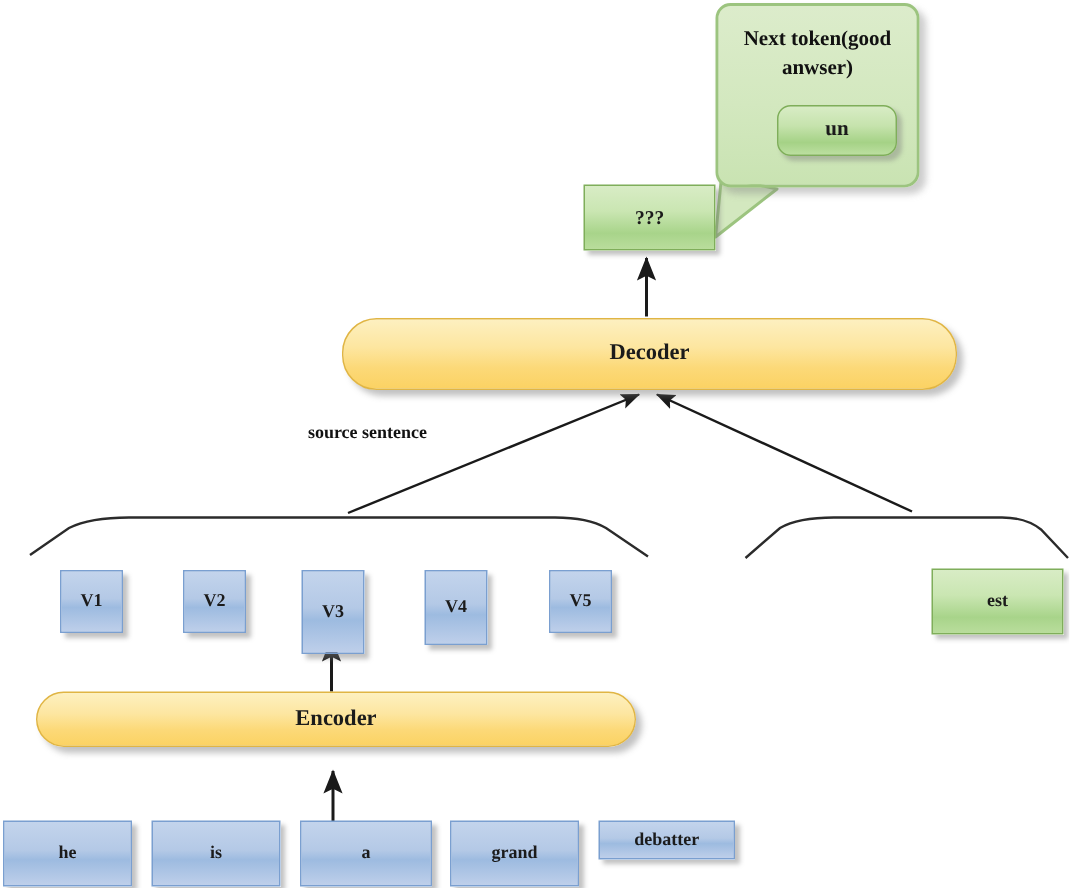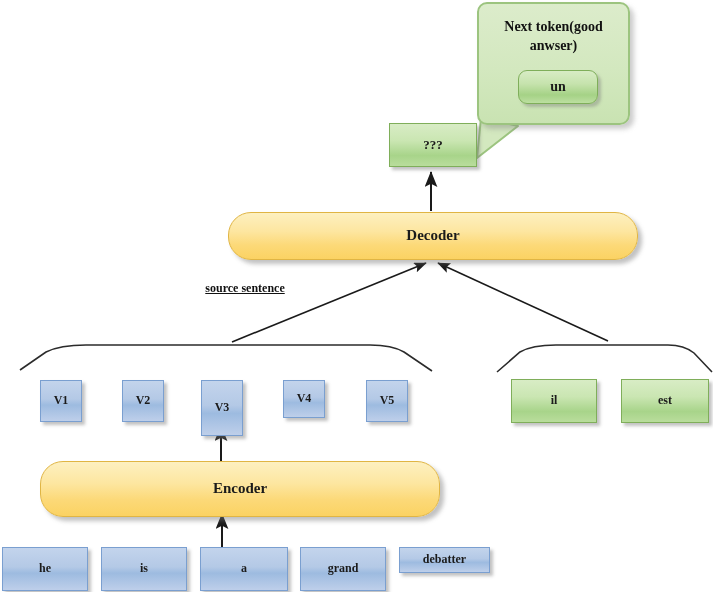--- a/index.html
+++ b/index.html
@@ -59,21 +59,21 @@
     border-radius: 9px;
     box-shadow: 3px 3px 3px rgba(120,120,120,0.4);
     font-size: 14px;
   }
 
   
   #callout {
     position: absolute;
     left: 477px;
     top: 2px;
-    width: 153px;
+    width: 136px;
     height: 123px;
   }
   #callout .body {
     position: absolute;
     inset: 0;
     background: linear-gradient(to bottom, #dceccb 0%, #d3e8bf 55%, #c9e3b2 100%);
     border: 2px solid #9cc47f;
     border-radius: 10px;
     box-shadow: 4px 4px 5px rgba(130,130,130,0.4);
   }
@@ -147,47 +147,44 @@
   </div>
 
   <div class="node green" style="left:389px; top:123px; width:88px; height:44px; font-size:13px;">
     <span>???</span>
   </div>
 
   <div class="node yellow" style="left:228px; top:212px; width:410px; height:48px;">
     <span>Decoder</span>
   </div>
 
-  <div class="label" style="left:191px; top:280px; width:108px;text-decoration:underline;">source sentence</div>
+  <div class="label" style="left:191px; top:280px; width:108px;">source sentence</div>
 
 
   <div class="node blue" style="left:40px; top:380px; width:42px; height:42px;align-items:center;">
     <span>V1</span>
   </div>
   <div class="node blue" style="left:122px; top:380px; width:42px; height:42px;">
     <span>V2</span>
   </div>
   <div class="node blue" style="left:201px; top:380px; width:42px; height:56px;">
     <span>V3</span>
   </div>
-  <div class="node blue" style="left:283px; top:380px; width:42px; height:38px;">
+  <div class="node blue" style="left:283px; top:380px; width:42px; height:50px;">
     <span>V4</span>
   </div>
   <div class="node blue" style="left:366px; top:380px; width:42px; height:42px;">
     <span>V5</span>
   </div>
 
-  <div class="node green" style="left:511px; top:379px; width:86px; height:44px;">
-    <span>il</span>
-  </div>
   <div class="node green" style="left:621px; top:379px; width:88px; height:44px;">
     <span>est</span>
   </div>
 
-  <div class="node yellow" style="left:40px; top:461px; width:400px; height:56px;">
+  <div class="node yellow" style="left:24px; top:461px; width:400px; height:37px;">
     <span>Encoder</span>
   </div>
 
   <div class="node blue" style="left:2px; top:547px; width:86px; height:44px;">
     <span>he</span>
   </div>
   <div class="node blue" style="left:101px; top:547px; width:86px; height:44px;">
     <span>is</span>
   </div>
   <div class="node blue" style="left:200px; top:547px; width:88px; height:44px;">

